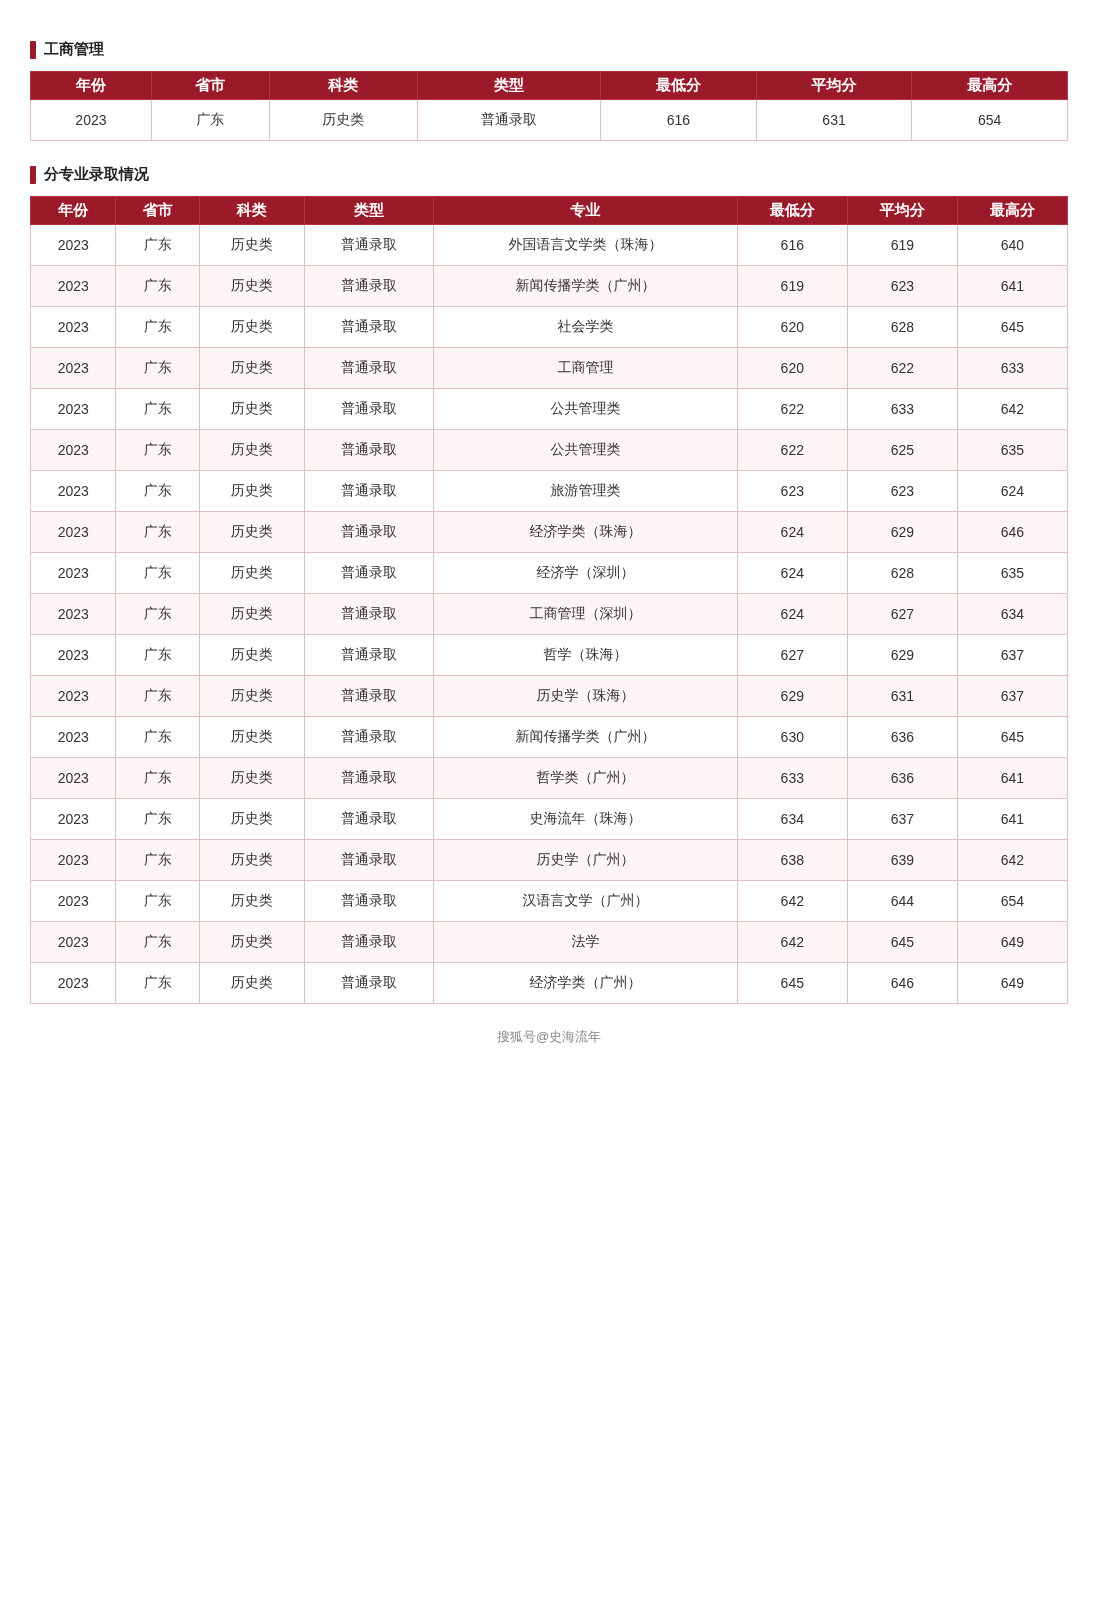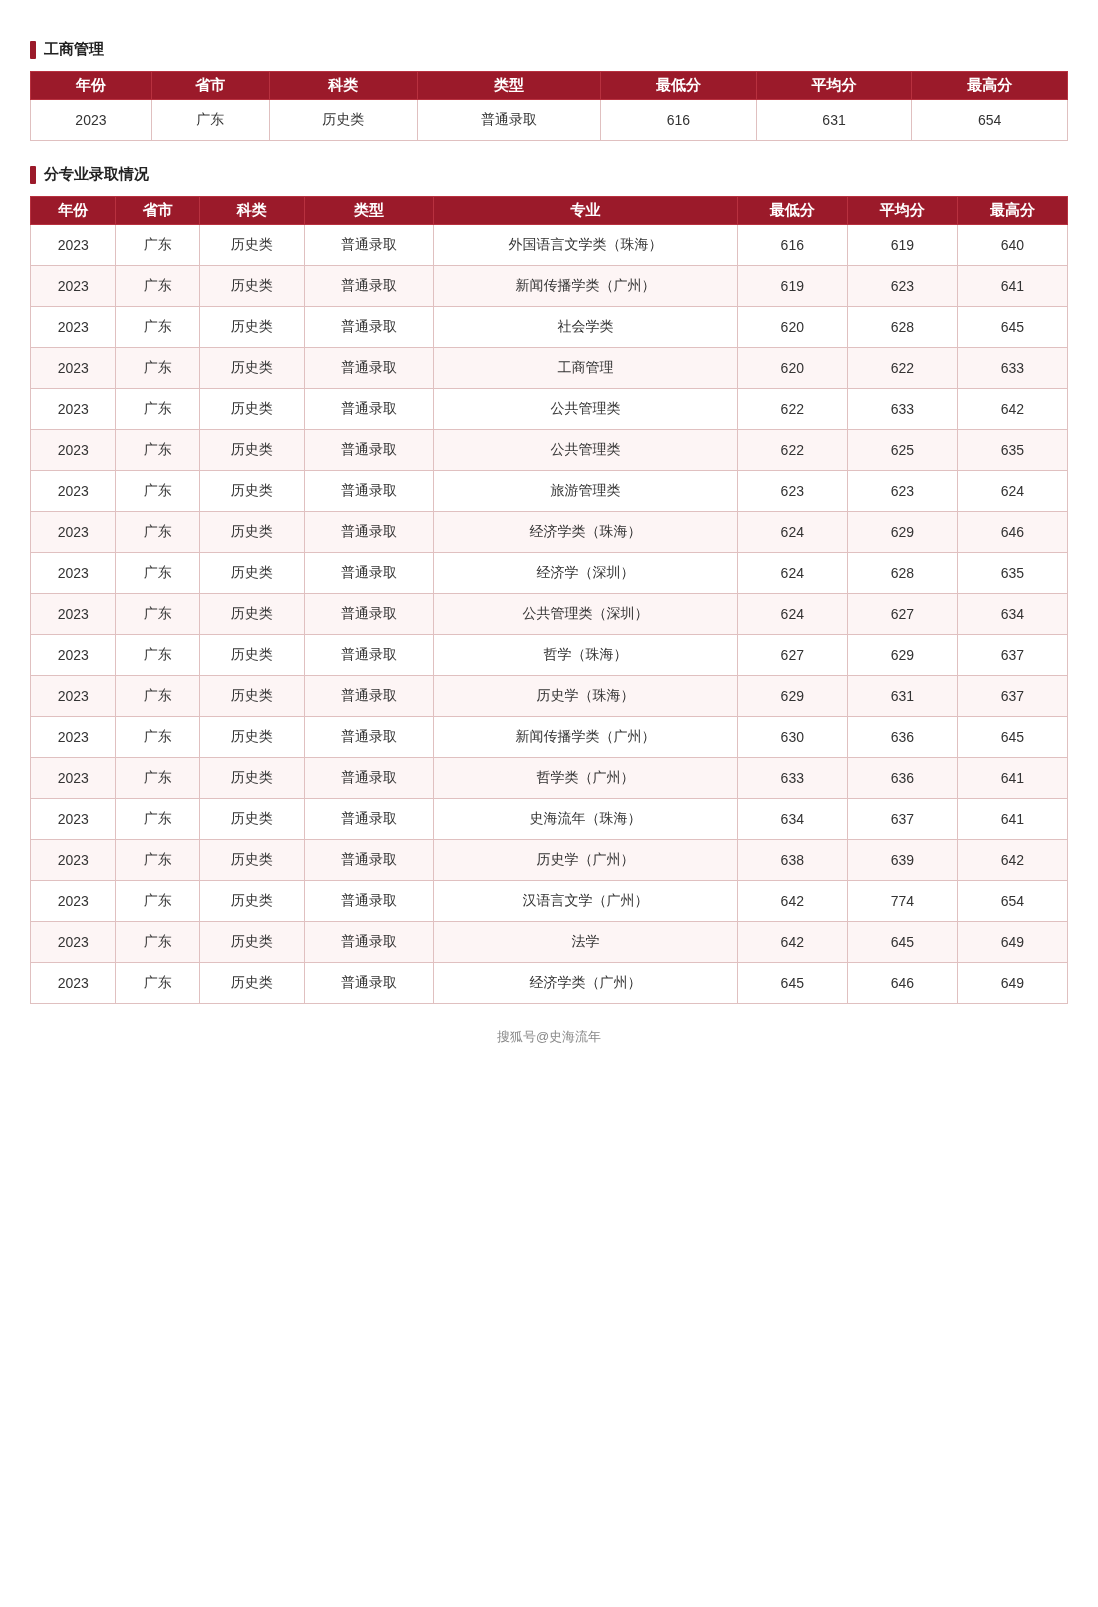--- a/index.html
+++ b/index.html
@@ -209,21 +209,21 @@
         <td>经济学（深圳）</td>
         <td>624</td>
         <td>628</td>
         <td>635</td>
       </tr>
       <tr>
         <td>2023</td>
         <td>广东</td>
         <td>历史类</td>
         <td>普通录取</td>
-        <td>公共管理类（深圳）</td>
+        <td>工商管理（深圳）</td>
         <td>624</td>
         <td>627</td>
         <td>634</td>
       </tr>
       <tr>
         <td>2023</td>
         <td>广东</td>
         <td>历史类</td>
         <td>普通录取</td>
         <td>哲学（珠海）</td>
@@ -281,21 +281,21 @@
         <td>639</td>
         <td>642</td>
       </tr>
       <tr>
         <td>2023</td>
         <td>广东</td>
         <td>历史类</td>
         <td>普通录取</td>
         <td>汉语言文学（广州）</td>
         <td>642</td>
-        <td>774</td>
+        <td>644</td>
         <td>654</td>
       </tr>
       <tr>
         <td>2023</td>
         <td>广东</td>
         <td>历史类</td>
         <td>普通录取</td>
         <td>法学</td>
         <td>642</td>
         <td>645</td>

